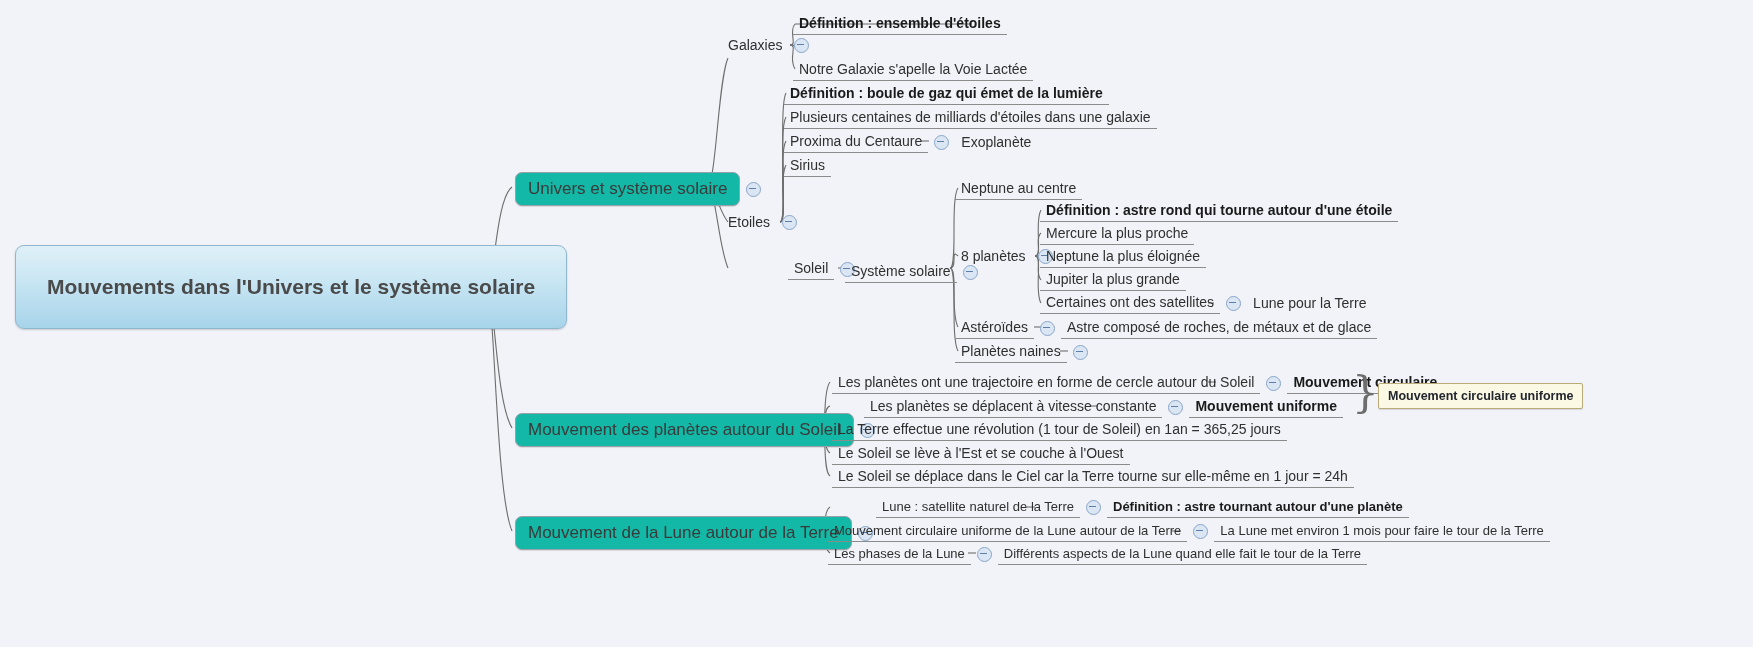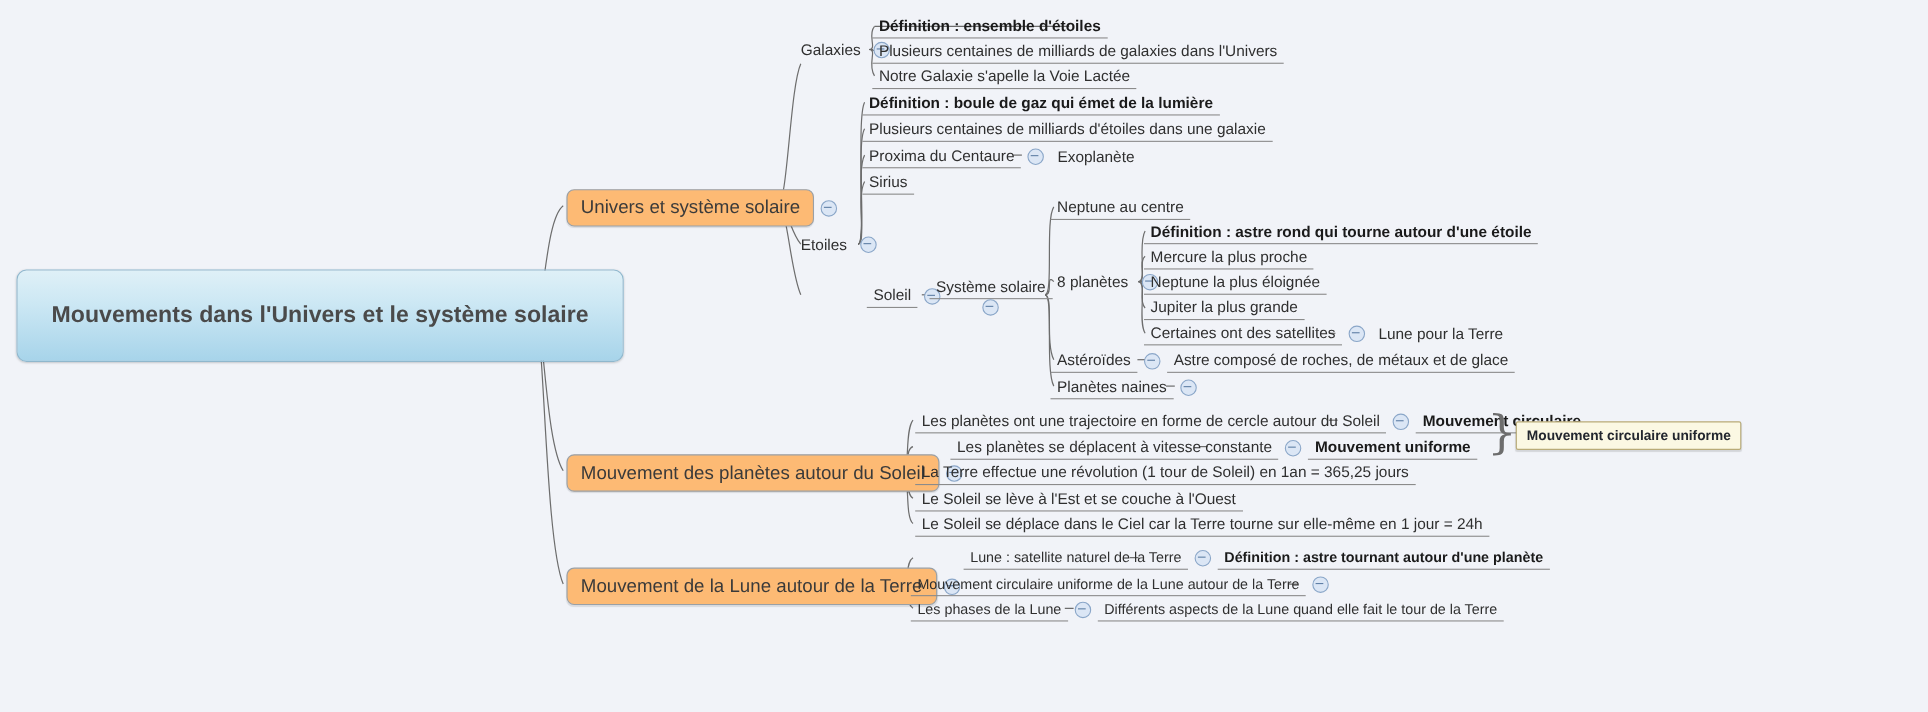--- a/index.html
+++ b/index.html
@@ -28,21 +28,21 @@
     font-size:21px;font-weight:bold;color:#4a4a4a;
     line-height:32px;
     padding:0 14px;box-sizing:border-box;
     white-space:normal;
   }
 
   
   .mainbox{
     border:1px solid #9aa0a6;
     border-radius:7px;
-    background:#fdba74;
+    background:#14b8a6;
     font-size:17px;color:#3a3a3a;
     padding:6px 12px;
     box-shadow:0 1px 1px rgba(0,0,0,.10);
   }
 
   
   .topic{font-size:14px;color:#2f2f2f;padding:2px 6px 3px 6px;}
   .topic.ul{border-bottom:1px solid #8b8b8b;}
   .topic.b{font-weight:bold;color:#1a1a1a;}
   .topic.s{font-size:13px;}
@@ -166,23 +166,20 @@
     <span class="collapse"></span>
   </div>
 
   <div class="node" style="left:722px;top:35px;">
     <span class="topic">Galaxies</span>
     <span class="collapse"></span>
   </div>
   <div class="node" style="left:793px;top:13px;">
     <span class="topic ul b">Définition : ensemble d'étoiles</span>
   </div>
-  <div class="node" style="left:793px;top:36px;">
-    <span class="topic ul">Plusieurs centaines de milliards de galaxies dans l'Univers</span>
-  </div>
   <div class="node" style="left:793px;top:59px;">
     <span class="topic ul">Notre Galaxie s'apelle la Voie Lactée</span>
   </div>
 
   <div class="node" style="left:722px;top:212px;">
     <span class="topic">Etoiles</span>
     <span class="collapse"></span>
   </div>
   <div class="node" style="left:784px;top:83px;">
     <span class="topic ul b">Définition : boule de gaz qui émet de la lumière</span>
@@ -196,21 +193,21 @@
     <span class="topic">Exoplanète</span>
   </div>
   <div class="node" style="left:784px;top:155px;">
     <span class="topic ul">Sirius</span>
   </div>
 
   <div class="node" style="left:788px;top:258px;">
     <span class="topic ul">Soleil</span>
     <span class="collapse"></span>
   </div>
-  <div class="node" style="left:845px;top:250px;flex-direction:column;">
+  <div class="node" style="left:845px;top:261px;">
     <span class="topic ul">Système solaire</span>
     <span class="collapse"></span>
   </div>
 
   <div class="node" style="left:955px;top:178px;">
     <span class="topic ul">Neptune au centre</span>
   </div>
 
   <div class="node" style="left:955px;top:246px;">
     <span class="topic">8 planètes</span>
@@ -270,20 +267,21 @@
   </div>
 
   <div class="node" style="left:828px;top:497px;margin-left:48px;">
     <span class="topic ul s">Lune : satellite naturel de la Terre</span>
     <span class="collapse"></span>
     <span class="topic ul b s">Définition : astre tournant autour d'une planète</span>
   </div>
   <div class="node" style="left:828px;top:521px;">
     <span class="topic ul s">Mouvement circulaire uniforme de la Lune autour de la Terre</span>
     <span class="collapse"></span>
+    <span class="topic ul s">La Lune met environ 1 mois pour faire le tour de la Terre</span>
   </div>
   <div class="node" style="left:828px;top:544px;">
     <span class="topic ul s">Les phases de la Lune</span>
     <span class="collapse"></span>
     <span class="topic ul s">Différents aspects de la Lune quand elle fait le tour de la Terre</span>
   </div>
 
 </div>
 
 </body></html>

